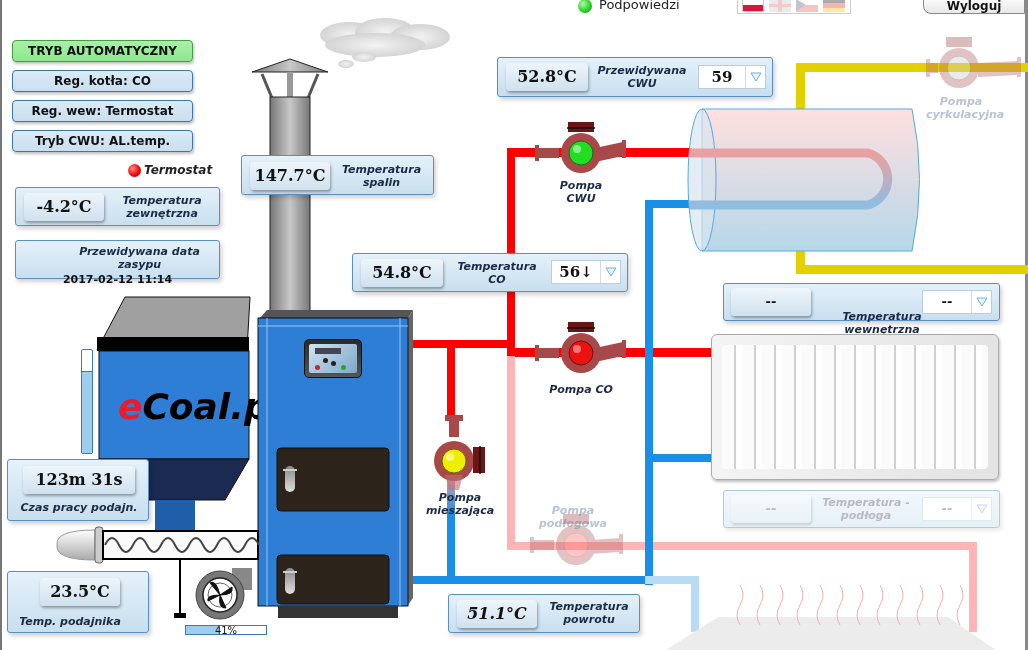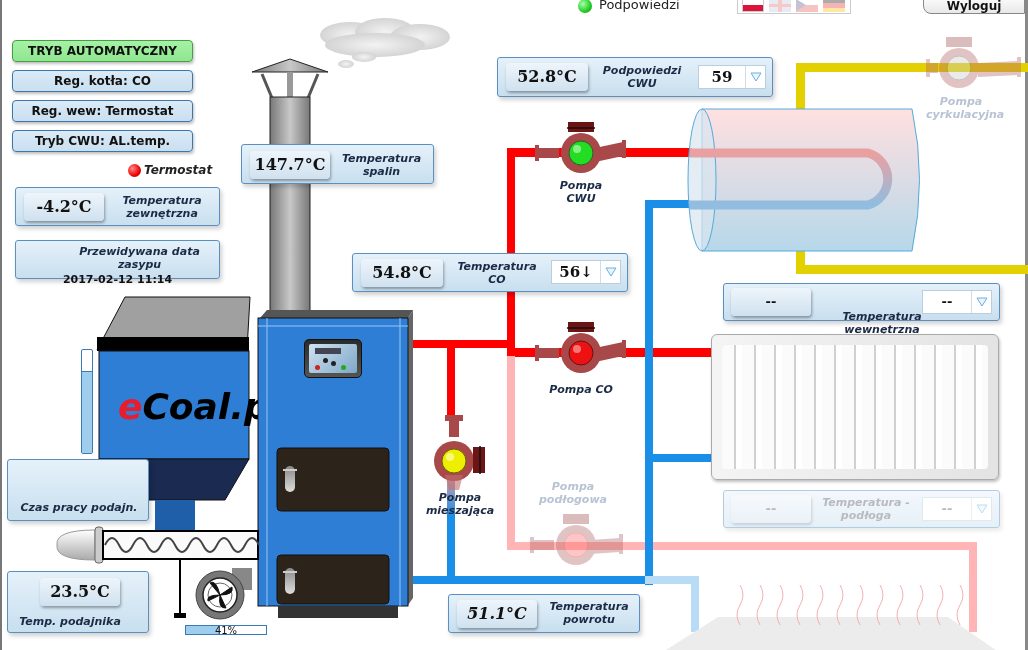--- a/index.html
+++ b/index.html
@@ -127,21 +127,21 @@
     <ellipse cx="124" cy="47" rx="12" ry="5"></ellipse>
       <ellipse cx="106" cy="54" rx="8" ry="4"></ellipse>
   </g>
   <polygon points="12,62 50,49 88,62" fill="url(#chg)" stroke="#222" stroke-width="1"></polygon>
   <line x1="22" y1="64" x2="32" y2="88" stroke="#555" stroke-width="3"></line>
   <line x1="78" y1="64" x2="68" y2="88" stroke="#555" stroke-width="3"></line>
   <rect x="47" y="62" width="6" height="26" fill="#999"></rect>
   <rect x="30" y="87" width="40" height="215" fill="url(#chg)" stroke="#222"></rect>
 </svg>
 
-<div class="panel" style="left:241px;top:144px;width:193px;height:40px;padding-left:24px;">
+<div class="panel" style="left:241px;top:155px;width:193px;height:40px;padding-left:24px;">
   <div class="val-box" style="left:8px;top:6px;width:80px;height:28px;line-height:28px;">147.7°C</div>
   <div class="lbl" style="left:92px;top:7px;width:95px;">Temperatura spalin</div>
 </div>
 
 <div class="pipe red" style="left:411px;top:340px;width:100px;height:8px;"></div>
 <div class="pipe red" style="left:507px;top:148px;width:8px;height:208px;"></div>
 <div class="pipe red" style="left:507px;top:148px;width:185px;height:9px;"></div>
 <div class="pipe red" style="left:507px;top:348px;width:205px;height:9px;"></div>
 <div class="pipe red" style="left:447px;top:340px;width:8px;height:80px;"></div>
 
@@ -173,21 +173,21 @@
         <stop offset="1" stop-color="#90bde0"></stop>
       </linearGradient>
   </defs>
   <path d="M30,4 L240,4 Q255,74 240,146 L30,146 Z" fill="url(#tankg)" stroke="#55aadd" stroke-width="1"></path>
   <ellipse cx="30" cy="75" rx="14" ry="71" fill="#d8e6f0" fill-opacity="0.7" stroke="#55aadd"></ellipse>
   <path d="M18,48 L196,48 A27,27 0 0 1 196,100 L18,100" fill="none" stroke="url(#coilg)" stroke-width="9"></path>
 </svg>
 
 <div class="panel" style="left:497px;top:57px;width:276px;height:40px;">
   <div class="val-box" style="left:8px;top:5px;width:82px;height:28px;line-height:28px;">52.8°C</div>
-  <div class="lbl" style="left:94px;top:6px;width:100px;">Podpowiedzi CWU</div>
+  <div class="lbl" style="left:94px;top:6px;width:100px;">Przewidywana CWU</div>
   <div class="select" style="left:200px;top:7px;width:68px;height:24px;line-height:22px;">
     <span class="sv">59</span>
     <span class="arrow">
         <svg width="12" height="10">
           <polygon points="1,1 11,1 6,9" fill="#eaf4fb" stroke="#6aaee0"></polygon>
         </svg>
       </span>
   </div>
 </div>
 
@@ -222,21 +222,21 @@
   <rect x="24" y="4" width="10" height="18" fill="#a84848"></rect>
   <circle cx="29" cy="46" r="20" fill="#a84848"></circle>
   <rect x="48" y="32" width="12" height="26" fill="#6d1515"></rect>
     <line x1="55" y1="31" x2="55" y2="59" stroke="#111" stroke-width="1.5"></line>
   <path d="M20,60 L38,60 L34,75 L24,75 Z" fill="#c07070" opacity="0.6"></path>
   <circle cx="29" cy="46" r="12" fill="#eeee00" stroke="#666600"></circle>
     <circle cx="25" cy="42" r="4" fill="#ffffcc" opacity="0.6"></circle>
 </svg>
 <div class="pump-label" style="left:420px;top:491px;width:80px;">Pompa mieszająca</div>
 
-<div class="pump-label dim" style="left:528px;top:480px;width:90px;text-align:center;">Pompa podłogowa</div>
+<div class="pump-label dim" style="left:528px;top:504px;width:90px;text-align:center;">Pompa podłogowa</div>
 <svg class="abs" style="left:528px;top:512px;opacity:0.4;" width="100" height="58">
   <rect x="35" y="2" width="26" height="10" fill="#a85a5a"></rect>
   <rect x="4" y="28" width="22" height="10" fill="#b86a6a"></rect>
     <rect x="2" y="25" width="4" height="16" fill="#b86a6a"></rect>
   <path d="M62,28 L92,26 L92,40 L62,42 Z" fill="#b86a6a"></path>
     <rect x="91" y="22" width="4" height="20" fill="#b86a6a"></rect>
   <circle cx="48" cy="33" r="20" fill="#b86a6a"></circle>
   <circle cx="48" cy="33" r="12" fill="#ff7070" stroke="#cc4444"></circle>
 </svg>
 
@@ -383,19 +383,20 @@
   <circle cx="28" cy="30" r="17" fill="#fff" stroke="#222" stroke-width="1.5"></circle>
   <circle cx="28" cy="30" r="12" fill="none" stroke="#666"></circle>
   <path d="M28,30 L18,18 Q24,14 28,30 M28,30 L40,22 Q42,30 28,30 M28,30 L34,43 Q26,44 28,30 M28,30 L16,36 Q14,30 28,30" fill="#111" stroke="#111"></path>
 </svg>
 <div class="abs" style="left:185px;top:625px;width:82px;height:10px;border:1px solid #3a7ab5;background:#fff;font-size:10px;line-height:9px;text-align:center;">
   <div id="fan-fill" style="position: absolute; left: 0px; top: 0px; bottom: 0px; background: rgb(159, 205, 238); width: 41%;"></div>
   <span style="position:relative;">41%</span>
 </div>
 
 <div class="panel" style="left:7px;top:459px;width:142px;height:62px;">
+  <div class="val-box" style="left:15px;top:6px;width:112px;height:28px;line-height:28px;">123m 31s</div>
   <div class="lbl" style="left:0;top:41px;width:142px;">Czas pracy podajn.</div>
 </div>
 
 <div class="panel" style="left:7px;top:571px;width:142px;height:62px;text-decoration:underline;">
   <div class="val-box" style="left:32px;top:6px;width:80px;height:28px;line-height:28px;">23.5°C</div>
   <div class="lbl" style="left:0;top:43px;width:124px;">Temp. podajnika</div>
 </div>
 
 </body></html>

